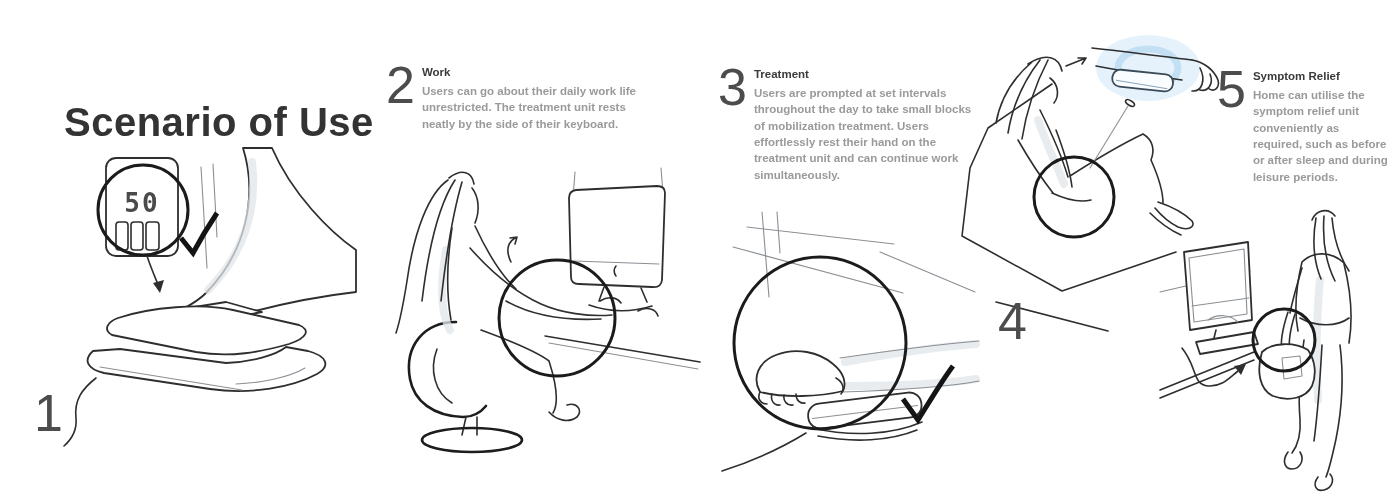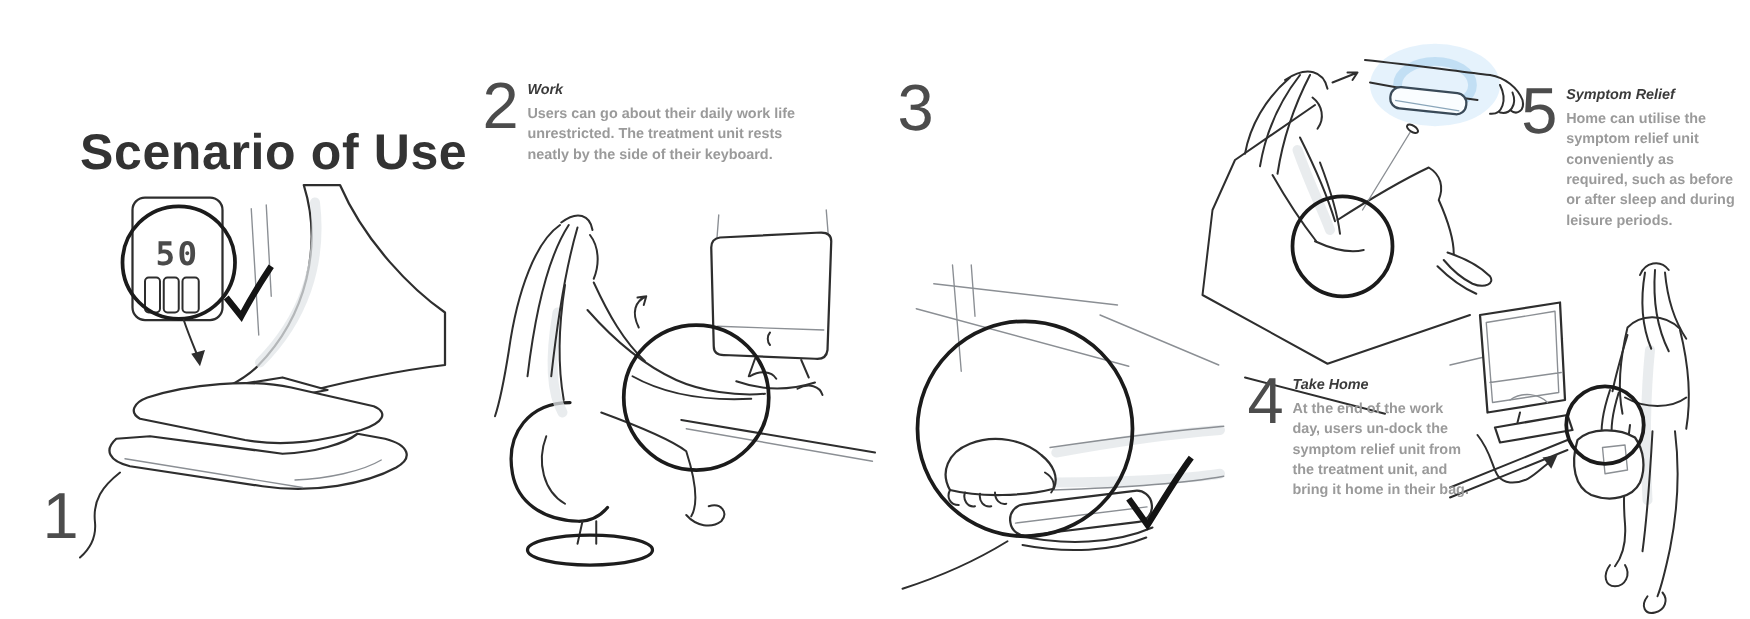--- a/index.html
+++ b/index.html
@@ -10,21 +10,21 @@
   #page-title{
     position:absolute;left:64px;top:90px;
     font-size:40px;font-weight:700;color:#333;letter-spacing:.5px;margin-top:10px;
   }
   .step{position:absolute;display:flex;align-items:flex-start;gap:7px;}
   .step-number{
     font-size:52px;font-weight:300;color:#4c4c4c;line-height:.82;
     font-family:"Liberation Sans",sans-serif;
   }
   .step-text{display:flex;flex-direction:column;gap:5px;padding-top:2px;}
-  .step-heading{font-size:11.5px;font-weight:700;color:#3b3b3b;font-style:italic;}
+  .step-heading{font-size:11.5px;font-weight:700;color:#3b3b3b;}
   .step-body{font-size:11.5px;color:#9a9a9a;line-height:1.42;font-weight:bold;}
   #step-1{left:34px;top:392px;width:344px;}
   #step-2{left:386px;top:64px;width:268px;}
   #step-3{left:718px;top:66px;width:264px;}
   #step-4{left:998px;top:300px;width:182px;}
   #step-5{left:1217px;top:68px;width:172px;}
   #sketch{position:absolute;left:0;top:0;}
   
   .ln{fill:none;stroke:#2e2e2e;stroke-width:1.6;stroke-linecap:round;stroke-linejoin:round;}
   .ln-bold{fill:none;stroke:#1d1d1d;stroke-width:2.6;stroke-linecap:round;stroke-linejoin:round;}
@@ -223,28 +223,28 @@
   <div class="step" id="step-2">
     <span class="step-number">2</span>
     <span class="step-text">
       <span class="step-heading">Work</span>
       <span class="step-body">Users can go about their daily work life unrestricted. The treatment unit rests neatly by the side of their keyboard.</span>
     </span>
   </div>
 
   <div class="step" id="step-3">
     <span class="step-number">3</span>
+    <span class="step-text">
+      <span class="step-heading">Treatment</span>
+      <span class="step-body">Users are prompted at set intervals throughout the day to take small blocks of mobilization treatment. Users effortlessly rest their hand on the treatment unit and can continue work simultaneously.</span>
+    </span>
   </div>
 
   <div class="step" id="step-4">
     <span class="step-number">4</span>
-    <span class="step-text">
-      <span class="step-heading">Take Home</span>
-      <span class="step-body">At the end of the work day, users un-dock the symptom relief unit from the treatment unit, and bring it home in their bag.</span>
-    </span>
   </div>
 
   <div class="step" id="step-5">
     <span class="step-number">5</span>
     <span class="step-text">
       <span class="step-heading">Symptom Relief</span>
       <span class="step-body">Home can utilise the symptom relief unit conveniently as required, such as before or after sleep and during leisure periods.</span>
     </span>
   </div>
 

